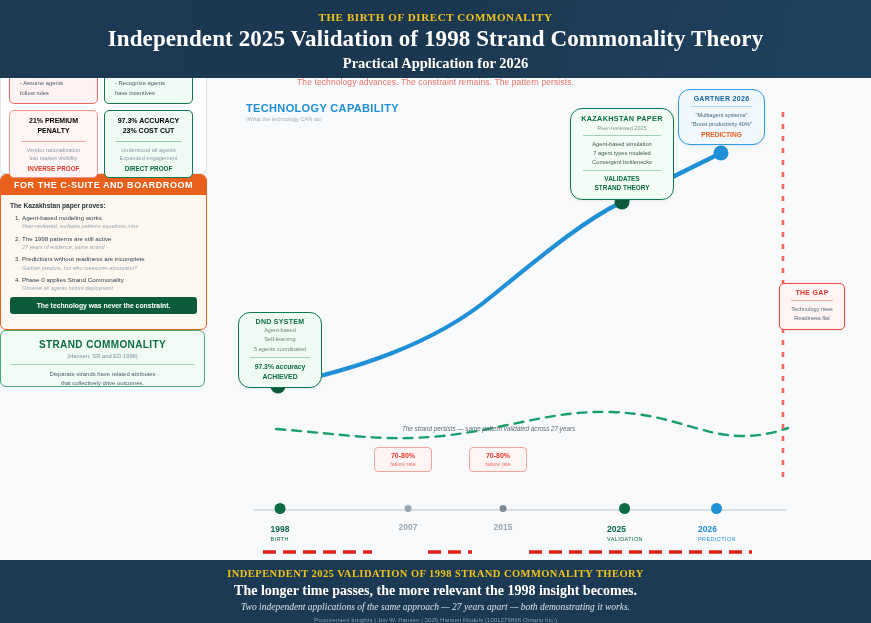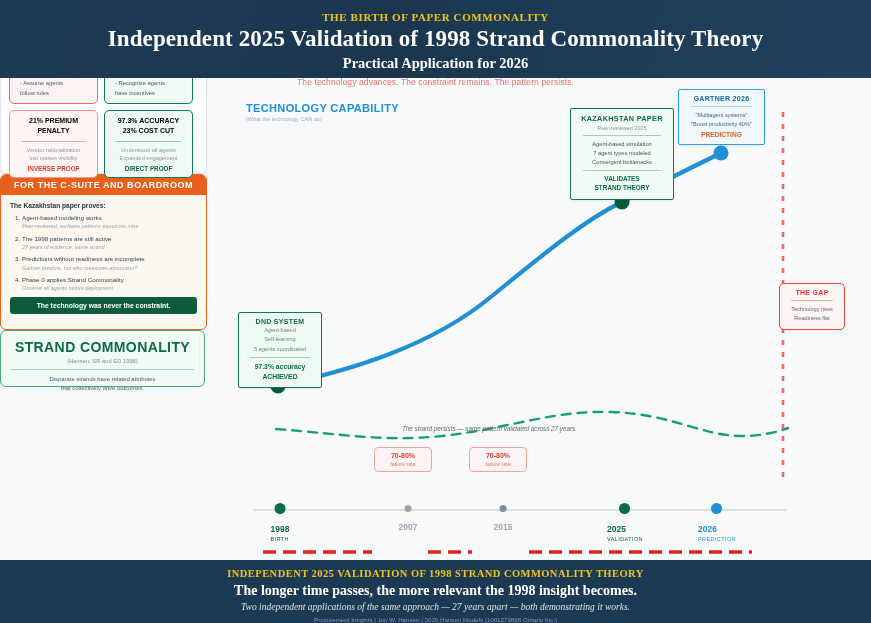--- a/index.html
+++ b/index.html
@@ -82,41 +82,41 @@
     margin:3px 9px 0 9px;background:#0c5c3c;color:#fff;border-radius:3px;
     font-size:6.8px;font-weight:bold;text-align:center;padding:5px 0;
   }
 
   
   .panel-strand{
     left:22px;top:440px;width:205px;height:57px;
     border:1.4px solid #49a87d;border-radius:6px;background:#f1fbf6;
     text-align:center;box-sizing:border-box;padding-top:8px;
   }
-  .panel-strand .t{font-size:14px;font-weight:bold;color:#0c6b45;letter-spacing:.4px;}
+  .panel-strand .t{font-size:10px;font-weight:bold;color:#0c6b45;letter-spacing:.4px;}
   .panel-strand .sub{font-size:5.8px;color:#7f8f9b;margin-top:3px;}
   .panel-strand hr{border:0;border-top:1px solid #9fd3ba;margin:5px 10px 5px 10px;}
   .panel-strand .line{font-size:5.9px;color:#4a5a68;line-height:1.5;}
 
   
   .stage{position:absolute;left:232px;top:84px;width:560px;height:470px;}
   .stage svg{position:absolute;left:0;top:0;}
 
   .lbl{position:absolute;}
   .lbl .hd{font-size:11px;font-weight:bold;letter-spacing:.35px;}
   .lbl .sb{font-size:5.6px;color:#a0abb5;margin-top:2px;}
   .lbl.tech .hd{color:#1f8fd6;}
   .lbl.ready .hd{color:#e8463a;}
 
   .note-strand{
     position:absolute;font-size:6.3px;font-style:italic;color:#5c6b77;
   }
 
   
-  .abox{position:absolute;box-sizing:border-box;border-radius:2px;text-align:center;}
+  .abox{position:absolute;box-sizing:border-box;border-radius:12px;text-align:center;}
   .abox .t{font-weight:bold;letter-spacing:.3px;}
   .abox hr{border:0;margin:4px 8px;}
 
   .box-dnd{
     left:238px;top:312px;width:84px;
     border:1.4px solid #0f7a4e;background:#eefaf3;padding:5px 3px 6px 3px;
     box-shadow:0 1px 2px rgba(0,0,0,.05);
   }
   .box-dnd .t{font-size:7px;color:#0c6b45;}
   .box-dnd .line{font-size:5.6px;color:#6f8b7d;line-height:1.5;margin-top:1px;}
@@ -178,21 +178,21 @@
   .footer .m{font-family:"Liberation Serif",serif;font-weight:bold;font-size:14px;color:#ffffff;margin-top:4px;}
   .footer .s{font-family:"Liberation Serif",serif;font-style:italic;font-size:9.5px;color:#d9e3ea;margin-top:3px;}
   .footer .c{font-size:6.2px;color:#7f98ab;margin-top:4px;}
 </style>
 </head>
 <body>
 
 <div id="root">
 
   <div class="header">
-    <div class="eyebrow">THE BIRTH OF PAPER COMMONALITY</div>
+    <div class="eyebrow">THE BIRTH OF DIRECT COMMONALITY</div>
     <div class="h1">Independent 2025 Validation of 1998 Strand Commonality Theory</div>
     <div class="h2">Practical Application for 2026</div>
     <div class="tagline">The technology advances. The constraint remains. The pattern persists.</div>
   </div>
 
   <div class="panel-modeling">
     <div class="ph">THE MODELING CHOICE</div>
     <div class="mgrid">
       <div class="mbox red">
         <div class="t">EQUATION-BASED</div>

